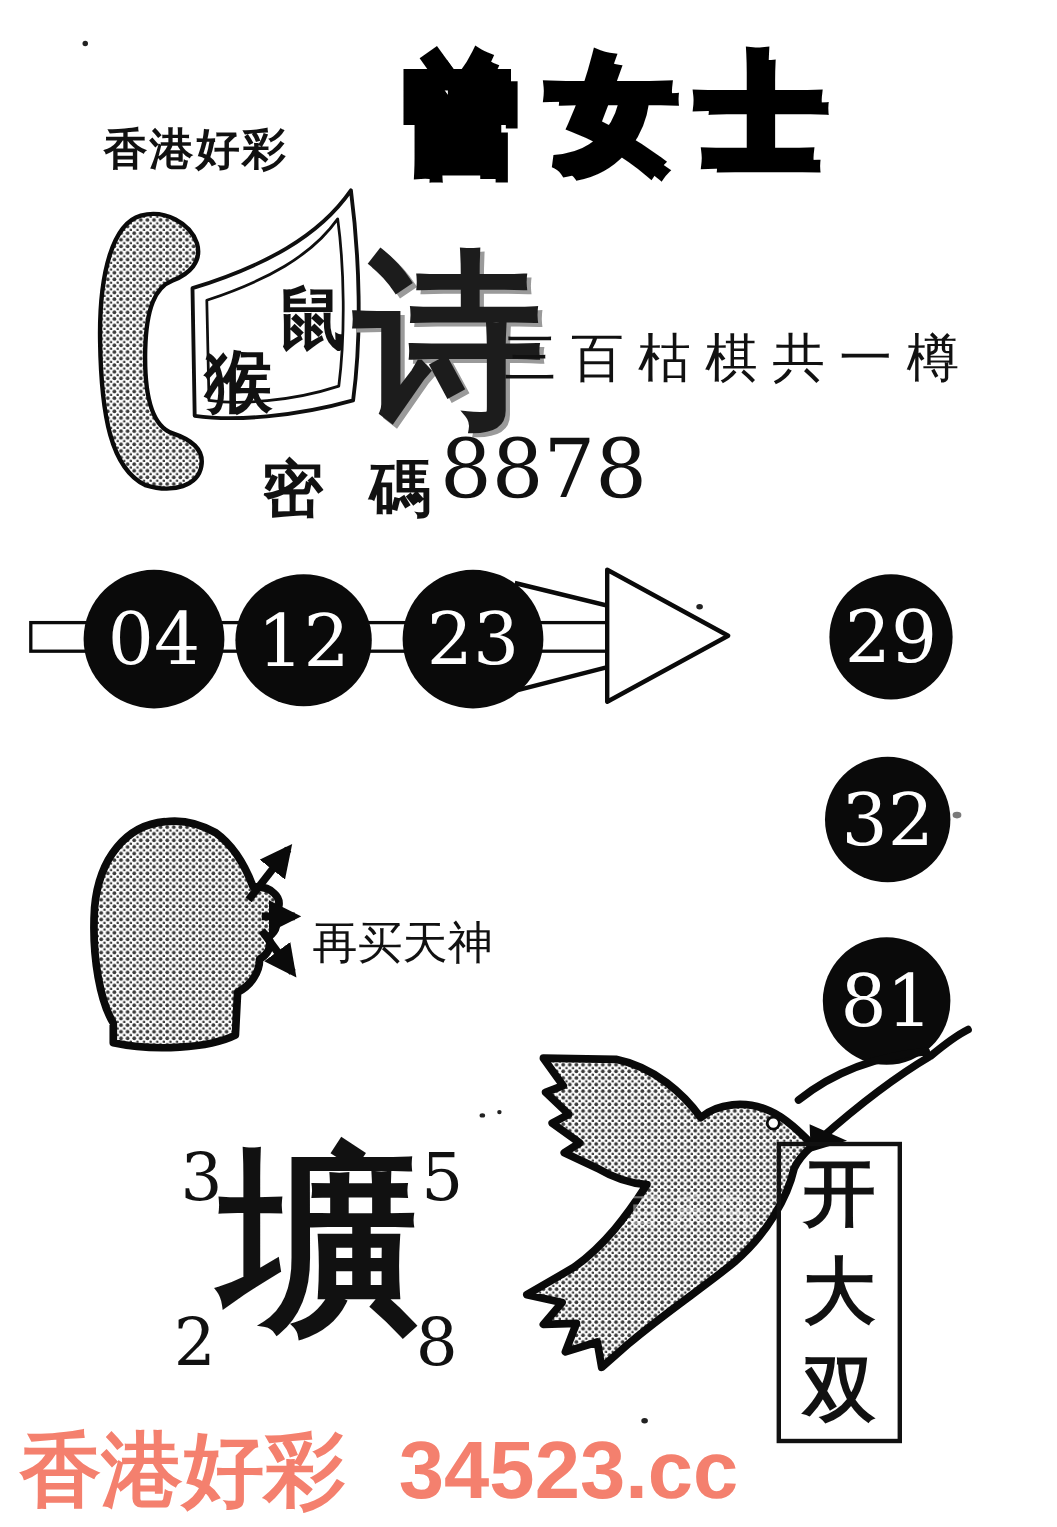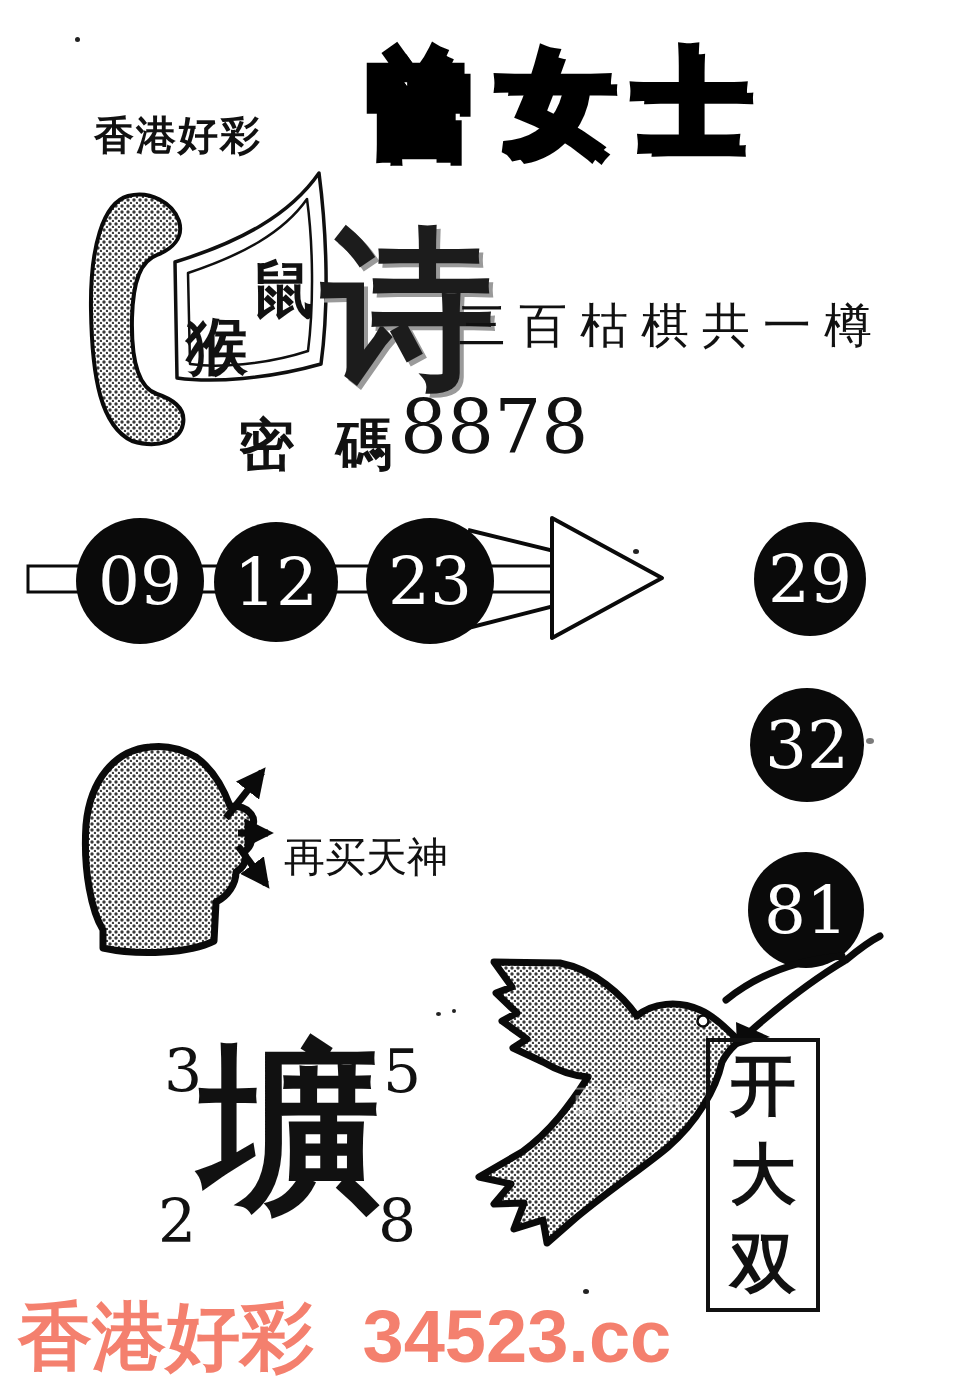--- a/index.html
+++ b/index.html
@@ -87,21 +87,21 @@
   <div class="abs pw-value">8878</div>
 
   <svg class="abs" style="left:0;top:490px;" width="700" height="200" viewBox="0 490 700 200">
     <rect x="28" y="566" width="530" height="26" fill="#fff" stroke="#0a0a0a" stroke-width="3"></rect>
     <line x1="468" y1="530" x2="648" y2="574" stroke="#0a0a0a" stroke-width="4"></line>
     <line x1="468" y1="628" x2="648" y2="582" stroke="#0a0a0a" stroke-width="4"></line>
     <polygon points="552,518 662,578 552,638" fill="#fff" stroke="#0a0a0a" stroke-width="4" stroke-linejoin="round"></polygon>
   </svg>
 
   <div class="abs ball b04">
-      <span>09</span>
+      <span>04</span>
     </div>
   <div class="abs ball b12">
       <span>12</span>
     </div>
   <div class="abs ball b23">
       <span>23</span>
     </div>
   <div class="abs ball b29">
       <span>29</span>
     </div>

